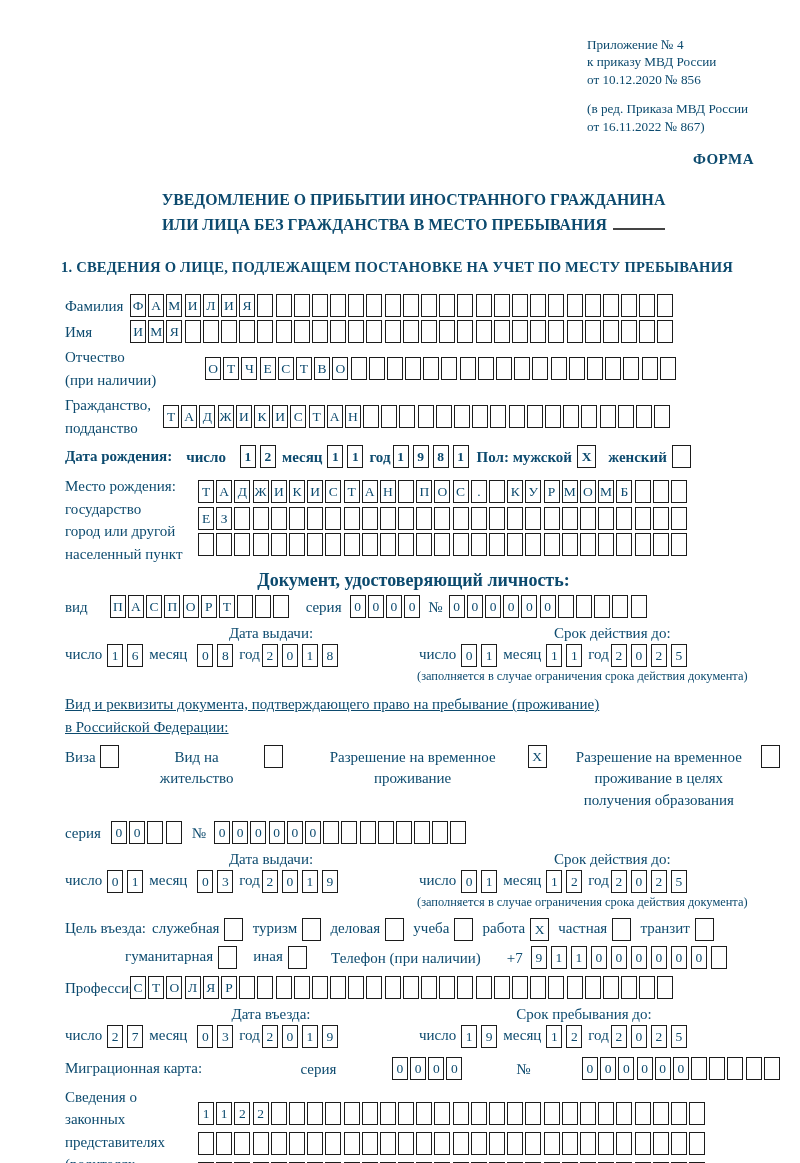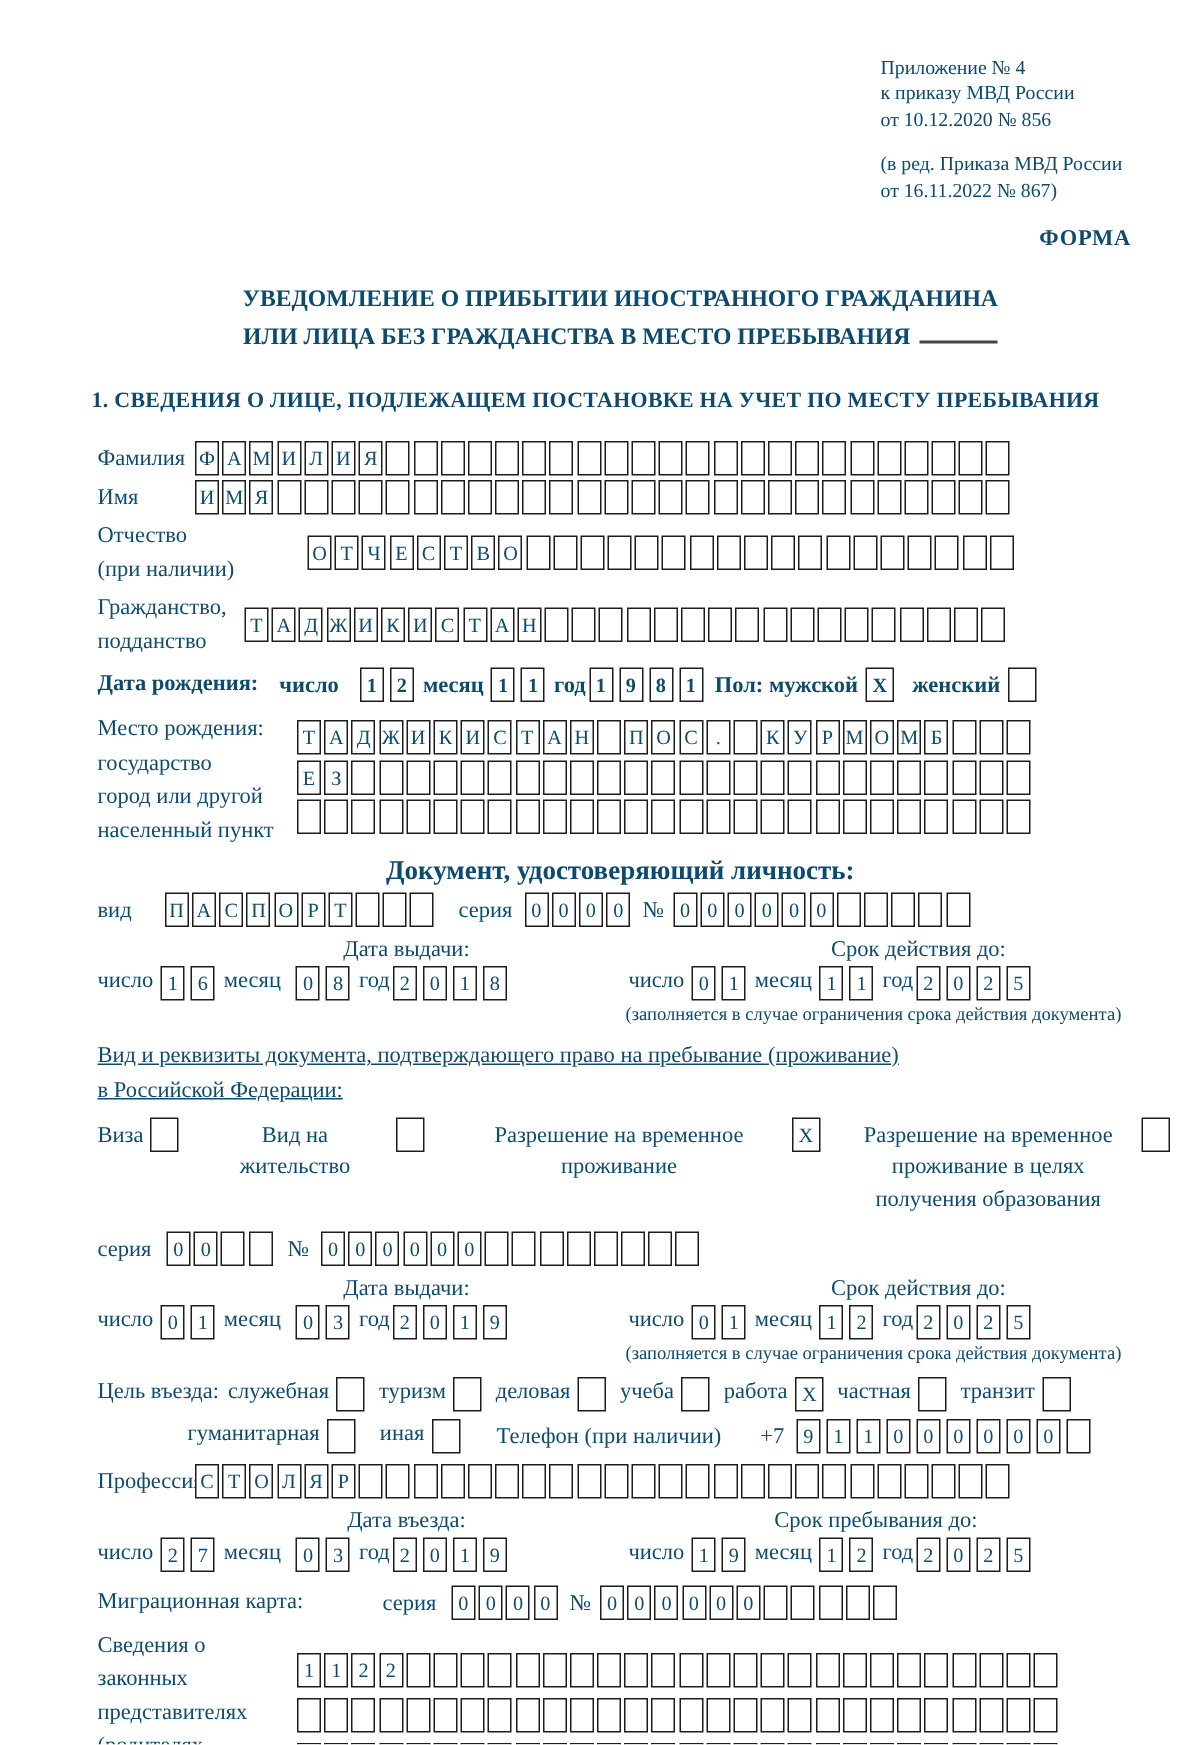--- a/index.html
+++ b/index.html
@@ -684,21 +684,21 @@
         <span class="boxes spread">
             <span class="cell">2</span>
             <span class="cell">0</span>
             <span class="cell">2</span>
             <span class="cell">5</span>
           </span>
       </div>
     </div>
   </div>
 
-  <div class="row" style="margin-top:9px; align-items:center;">
+  <div class="row" style="margin-top:9px; align-items:center;justify-content:space-between;">
     <span class="lbl" style="width:190px;">Миграционная карта:</span>
     <span class="lbl pad-top" style="margin-right:10px;">серия</span>
     <span class="boxes" style="margin-right:6px;">
         <span class="cell">0</span>
         <span class="cell">0</span>
         <span class="cell">0</span>
         <span class="cell">0</span>
       </span>
     <span class="lbl pad-top" style="margin-right:6px;">№</span>
     <span class="boxes">

